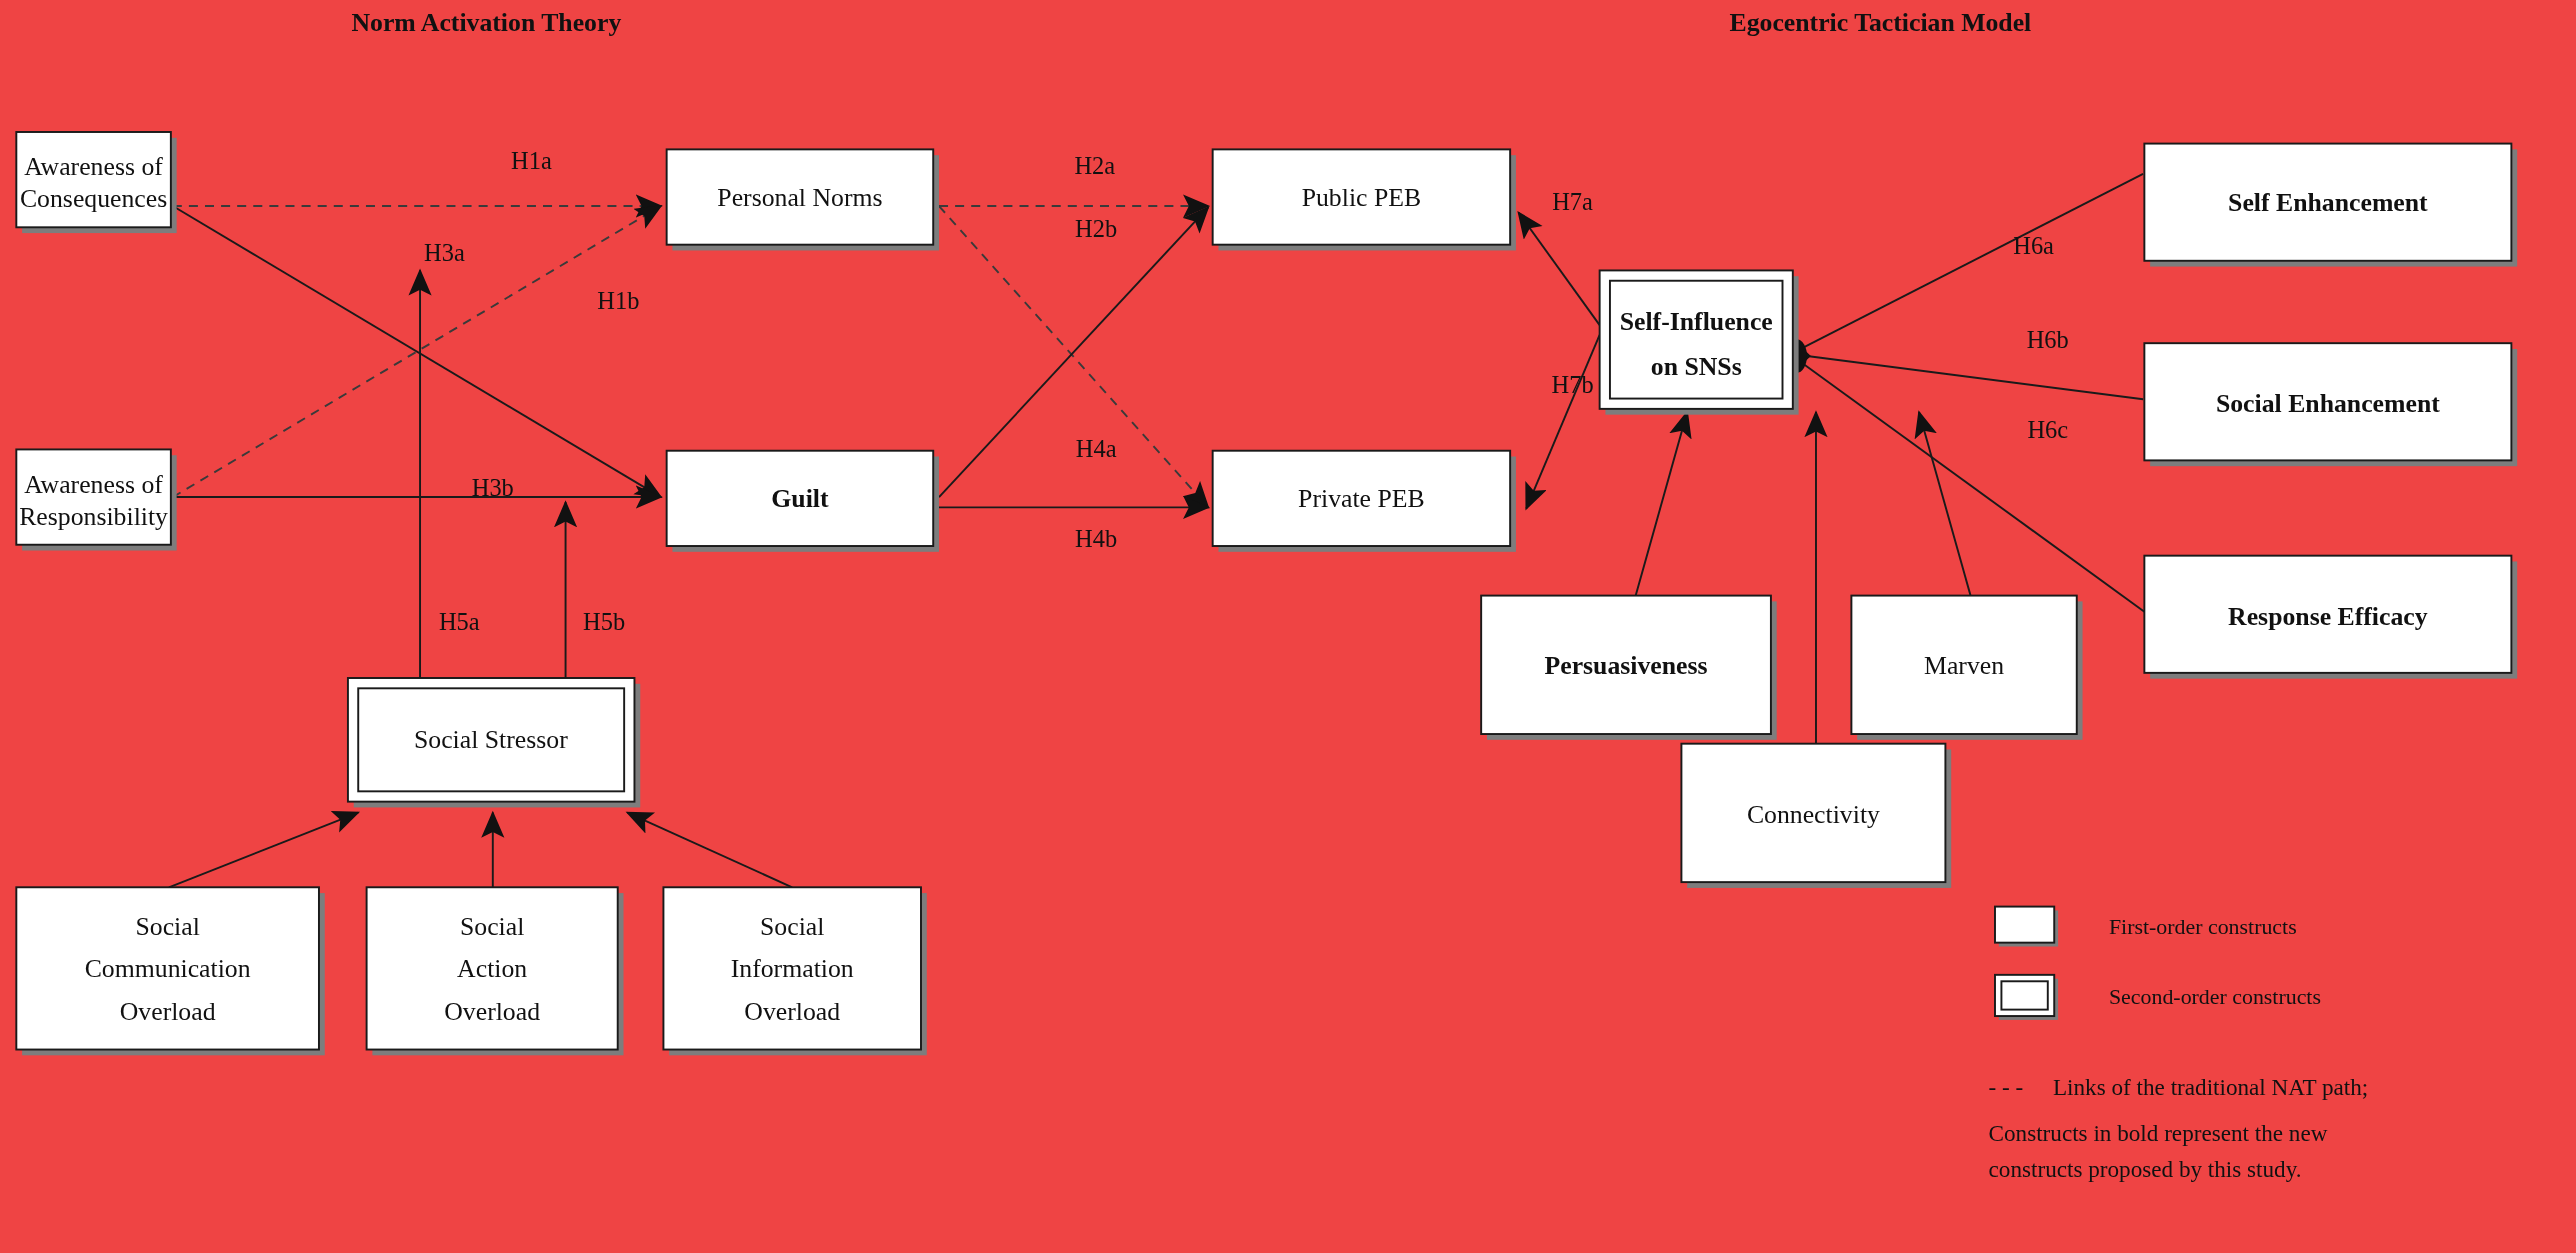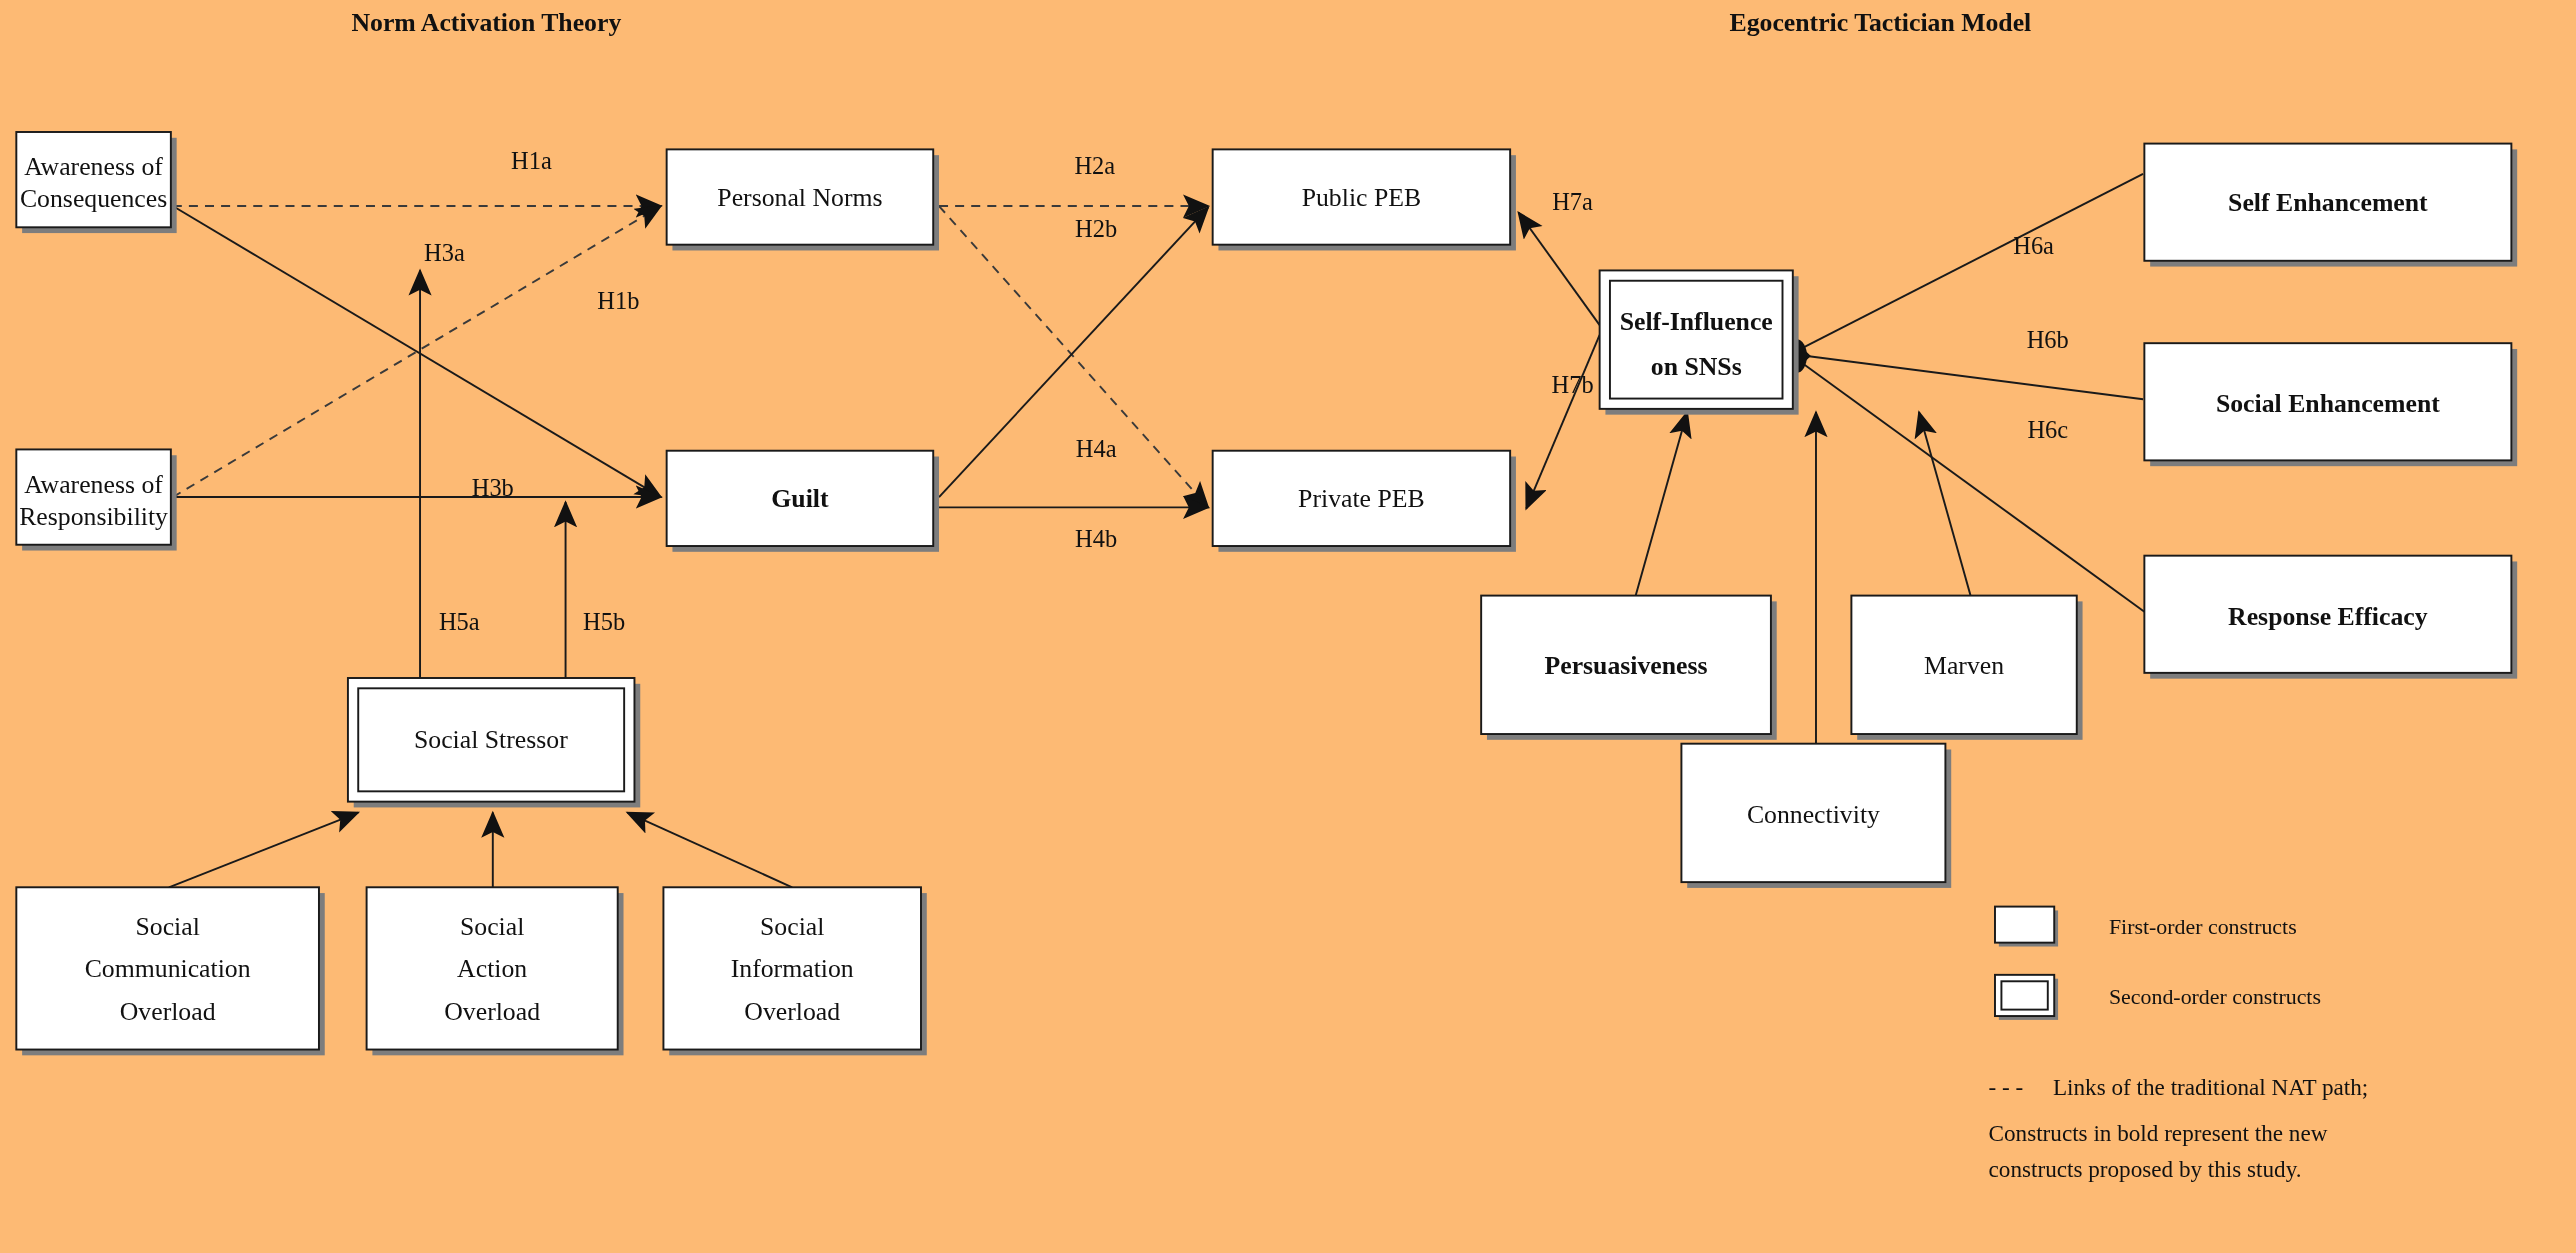--- a/index.html
+++ b/index.html
@@ -1,17 +1,17 @@
 <!DOCTYPE html>
 <html style="font-size:10.3px"><head>
 <meta charset="utf-8">
 <style>
   html,body{margin:0;padding:0;background:#ffffff;}
   body{width:2576px;height:1253px;font-family:"Liberation Serif",serif;overflow:hidden;}
-  #stage{position:relative;width:2576px;height:1253px;background:#fdba74;}
+  #stage{position:relative;width:2576px;height:1253px;background:#ef4444;}
   svg#canvas{position:absolute;left:0;top:0;width:2576px;height:1253px;}
   .ttl{font-family:"Liberation Serif",serif;font-weight:bold;font-size:40px;fill:#111;text-anchor:middle;}
   .hyp{font-family:"Liberation Serif",serif;font-size:38px;fill:#111;text-anchor:middle;}
   .bx{font-family:"Liberation Serif",serif;font-size:40px;fill:#111;text-anchor:middle;}
   .bxb{font-family:"Liberation Serif",serif;font-size:40px;font-weight:bold;fill:#111;text-anchor:middle;}
   .lg{font-family:"Liberation Serif",serif;font-size:34px;fill:#111;}
   .lgn{font-family:"Liberation Serif",serif;font-size:36px;fill:#111;}
   .sld{stroke:#1a1a1a;stroke-width:3;fill:none;}
   .dsh{stroke:#3a3a3a;stroke-width:3;fill:none;stroke-dasharray:14 11;}
   .boxface{fill:#ffffff;stroke:#1a1a1a;stroke-width:3;}

